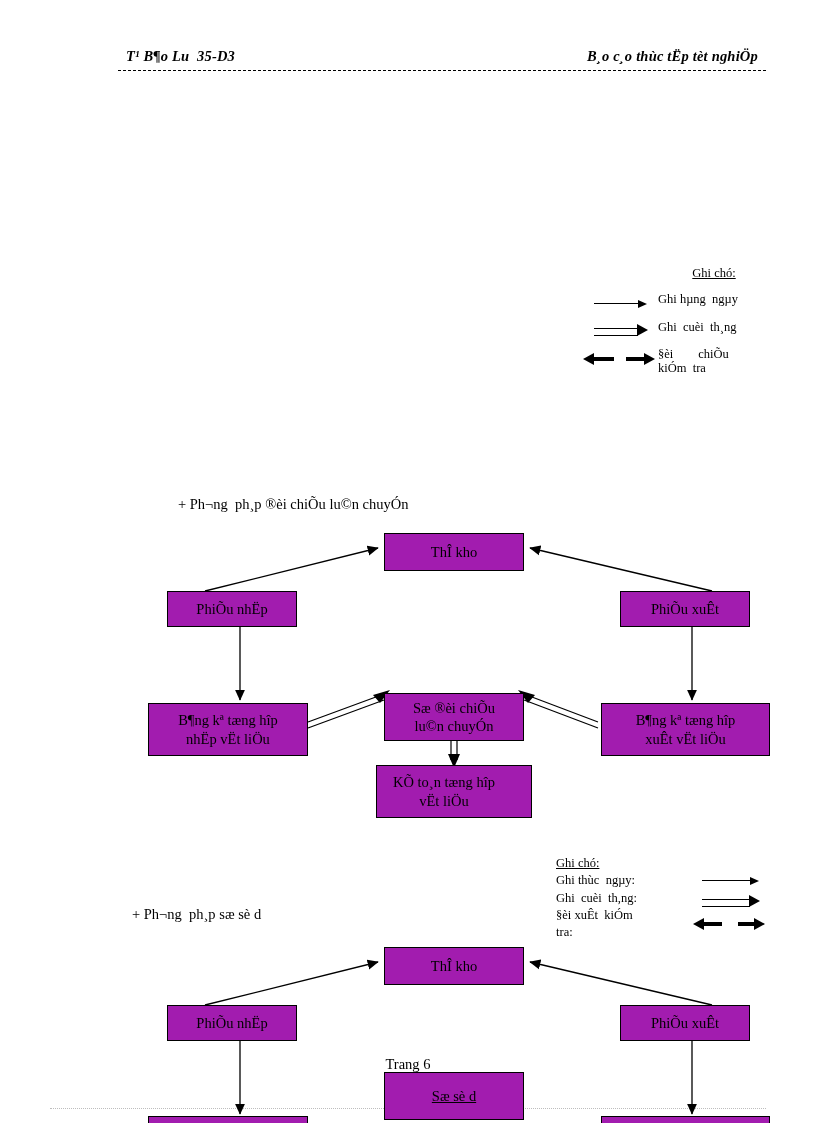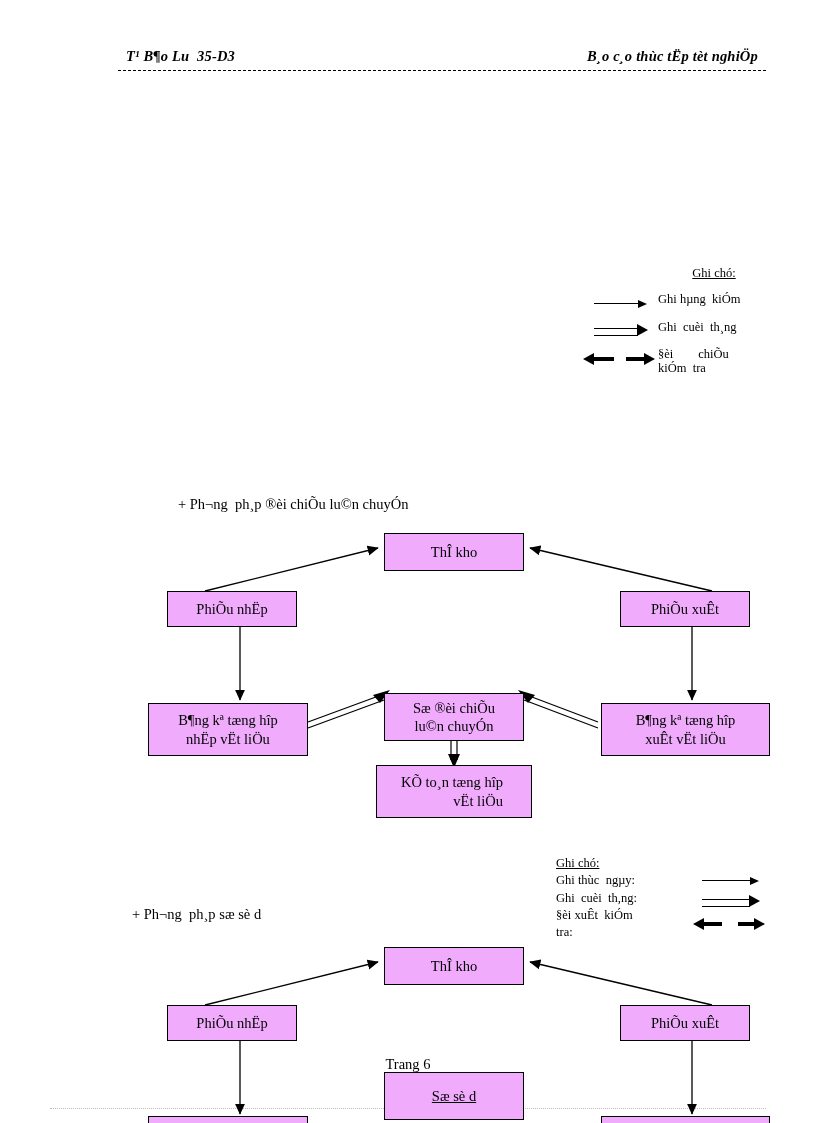--- a/index.html
+++ b/index.html
@@ -168,35 +168,35 @@
     font-size: 14.5px;
     white-space: pre;
   }
   #title-1 { left: 178px; top: 496px; }
   #title-2 { left: 132px; top: 906px; }
 
   
   .box {
     position: absolute;
     border: 1.3px solid #000;
-    background: #f0abfc;
+    background: #a21caf;
     box-sizing: border-box;
     display: flex;
     align-items: center;
     justify-content: center;
     text-align: center;
     font-size: 14.5px;
     line-height: 1.25;
     white-space: pre-line;
     z-index: 3;
   }
   .box.left-text {
     justify-content: flex-start;
-    text-align: right;
-    padding-left: 24px;
+    text-align: center;
+    padding-left: 16px;
   }
 
   
   .lines {
     position: absolute;
     left: 0; top: 0;
     width: 816px; height: 1123px;
     z-index: 1;
     pointer-events: none;
   }
@@ -292,21 +292,21 @@
     <div class="header-right">B¸o c¸o thùc tËp tèt nghiÖp</div>
   </div>
 
   <div class="legend1">
     <div class="legend1-title">Ghi chó:</div>
 
     <div class="legend1-row">
       <div class="arrow-slot">
         <div class="arr-single"></div>
       </div>
-      <div class="legend1-label">Ghi hµng  kiÓm</div>
+      <div class="legend1-label">Ghi hµng  ngµy</div>
     </div>
 
     <div class="legend1-row">
       <div class="arrow-slot">
         <div class="arr-double"></div>
       </div>
       <div class="legend1-label">Ghi  cuèi  th¸ng</div>
     </div>
 
     <div class="legend1-row">

